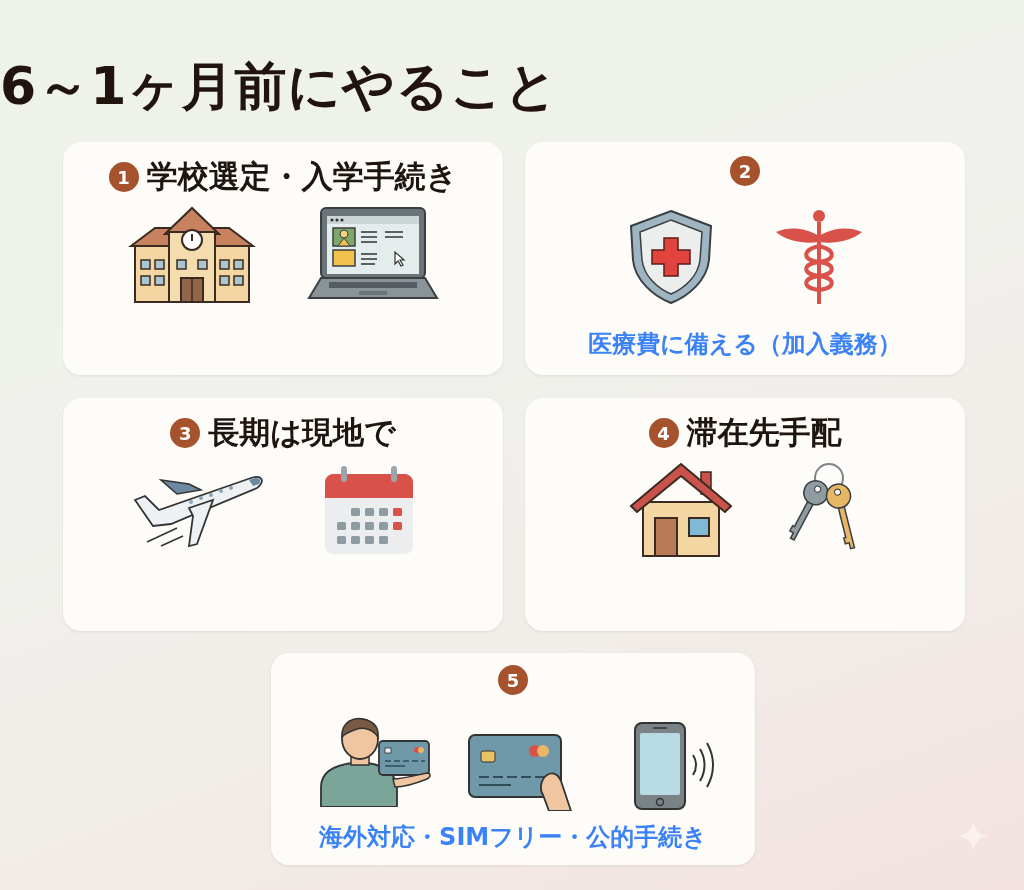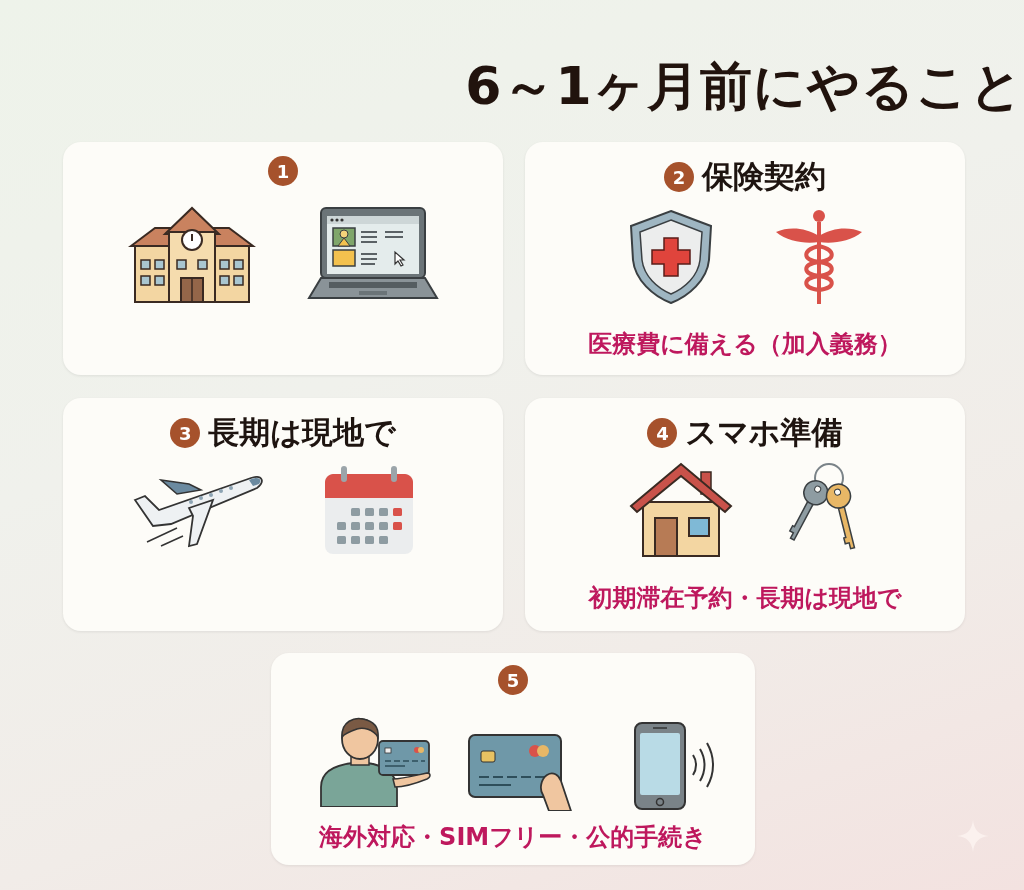--- a/index.html
+++ b/index.html
@@ -5,52 +5,53 @@
   * { box-sizing: border-box; margin: 0; padding: 0; }
   html, body { width: 1024px; height: 890px; overflow: hidden; }
   body {
     font-family: "DejaVu Sans", sans-serif;
     background: linear-gradient(160deg, #eef3ea 0%, #f0f1ec 40%, #f1ece8 70%, #f3e2e0 100%);
     position: relative;
     color: #1e1410;
   }
   .title {
     position: absolute; left: 0; top: 52px; width: 1024px;
-    text-align: right; font-size: 52px; font-weight: bold;
+    text-align: left; font-size: 52px; font-weight: bold;
     color: #21130d; letter-spacing: 1px;
   }
   .card {
     position: absolute; background: #fdfcf8; border-radius: 18px;
     box-shadow: 0 1px 3px rgba(0,0,0,0.08);
   }
   .card-head {
     position: absolute; left: 0; right: 0; text-align: center;
     font-size: 31px; font-weight: bold; color: #1e1410;
     display: flex; justify-content: center; align-items: center; gap: 8px;
   }
   .badge {
     display: inline-flex; width: 30px; height: 30px; border-radius: 50%;
     background: #a6522c; color: #fff; font-size: 18px; font-weight: bold;
     align-items: center; justify-content: center;
   }
   .card-sub {
     position: absolute; left: 0; right: 0; text-align: center;
-    font-size: 24px; font-weight: bold; color: #be185d;
+    font-size: 24px; font-weight: bold; color: #3b82f6;
   }
   .icon { position: absolute; }
   .sparkle { position: absolute; left: 955px; right: auto; top: 818px; width: 36px; height: 36px; }
 </style>
 </head>
 <body>
 
 <div class="title">6～1ヶ月前にやること</div>
 
 <div class="card" style="left:63px; top:142px; width:440px; height:233px;">
   <div class="card-head" style="top:14px;">
     <span class="badge">1</span>
+    <span>学校選定・入学手続き</span>
   </div>
   <svg class="icon" style="left:62px; top:62px;" width="134" height="100" viewBox="0 0 134 100">
     <polygon points="6,42 30,24 104,24 128,42" fill="#c9825f" stroke="#3a2a22" stroke-width="2"></polygon>
     <rect x="10" y="42" width="114" height="56" fill="#f3d6a2" stroke="#3a2a22" stroke-width="2"></rect>
     <polygon points="40,30 67,4 94,30" fill="#c9825f" stroke="#3a2a22" stroke-width="2"></polygon>
     <rect x="44" y="28" width="46" height="70" fill="#f5dcae" stroke="#3a2a22" stroke-width="2"></rect>
     <circle cx="67" cy="36" r="10" fill="#fff" stroke="#3a2a22" stroke-width="2"></circle>
     <line x1="67" y1="30" x2="67" y2="37" stroke="#3a2a22" stroke-width="2"></line>
     <g fill="#a9c6d0" stroke="#3a2a22" stroke-width="1.5">
       <rect x="16" y="56" width="9" height="9"></rect>
@@ -91,21 +92,20 @@
     <path d="M92 46 L92 58 L95 55 L98 60 L100 59 L97 54 L101 54 Z" fill="#fff" stroke="#333" stroke-width="1.2"></path>
     <path d="M6 92 L18 72 L122 72 L134 92 Z" fill="#8a9398" stroke="#3a3f42" stroke-width="2"></path>
     <rect x="26" y="76" width="88" height="6" fill="#555d61"></rect>
     <rect x="56" y="85" width="28" height="4" fill="#6b7478"></rect>
   </svg>
 </div>
 
 <div class="card" style="left:525px; top:142px; width:440px; height:233px;">
   <div class="card-head" style="top:14px;">
     <span class="badge">2</span>
-    <span>保険契約</span>
   </div>
   <svg class="icon" style="left:102px; top:66px;" width="88" height="98" viewBox="0 0 88 98">
     <path d="M44 3 L84 18 L82 52 C80 72 62 88 44 95 C26 88 8 72 6 52 L4 18 Z" fill="#9fb6c2" stroke="#3a3f42" stroke-width="2"></path>
     <path d="M44 12 L75 24 L73 52 C71 68 58 80 44 86 C30 80 17 68 15 52 L13 24 Z" fill="#eceded" stroke="#3a3f42" stroke-width="1.5"></path>
     <path d="M37 30 H51 V42 H63 V56 H51 V68 H37 V56 H25 V42 H37 Z" fill="#e0443c" stroke="#5a1c18" stroke-width="1.5"></path>
   </svg>
   <svg class="icon" style="left:247px; top:66px;" width="94" height="98" viewBox="0 0 94 98">
     <circle cx="47" cy="8" r="6" fill="#d9524a"></circle>
     <path d="M4 24 C18 18 34 20 47 28 C60 20 76 18 90 24 C78 34 60 36 47 34 C34 36 16 34 4 24 Z" fill="#d9524a"></path>
     <rect x="45" y="14" width="4" height="82" fill="#d9524a"></rect>
@@ -154,21 +154,21 @@
         <rect x="58" y="72" width="9" height="8" rx="1.5"></rect>
     </g>
     <rect x="72" y="44" width="9" height="8" rx="1.5" fill="#d9524a"></rect>
     <rect x="72" y="58" width="9" height="8" rx="1.5" fill="#d9524a"></rect>
   </svg>
 </div>
 
 <div class="card" style="left:525px; top:398px; width:440px; height:233px;">
   <div class="card-head" style="top:14px;">
     <span class="badge">4</span>
-    <span>スマホ準備</span>
+    <span>滞在先手配</span>
   </div>
   <svg class="icon" style="left:104px; top:64px;" width="104" height="96" viewBox="0 0 104 96">
     <rect x="72" y="10" width="10" height="22" fill="#c9524a" stroke="#3a2a22" stroke-width="1.5"></rect>
     <rect x="14" y="40" width="76" height="54" fill="#f3d6a2" stroke="#3a2a22" stroke-width="2"></rect>
     <polygon points="2,44 52,2 102,44 96,50 52,14 8,50" fill="#c9524a" stroke="#3a2a22" stroke-width="2"></polygon>
     <rect x="26" y="56" width="22" height="38" fill="#b77b55" stroke="#3a2a22" stroke-width="2"></rect>
     <rect x="60" y="56" width="20" height="18" fill="#7fb9d6" stroke="#3a2a22" stroke-width="2"></rect>
   </svg>
   <svg class="icon" style="left:256px; top:62px;" width="90" height="96" viewBox="0 0 90 96">
     <circle cx="48" cy="18" r="14" fill="none" stroke="#7a8388" stroke-width="2"></circle>
@@ -176,21 +176,20 @@
       <rect x="20" y="20" width="24" height="24" rx="12" fill="#8e9ca2" stroke="#3a3f42" stroke-width="1.5"></rect>
       <circle cx="32" cy="28" r="3" fill="#fdfcf8" stroke="#3a3f42"></circle>
       <path d="M29 44 H35 V84 H31 V78 H27 V72 H29 Z" fill="#8e9ca2" stroke="#3a3f42" stroke-width="1.5"></path>
     </g>
     <g transform="rotate(-14 58 38)">
       <rect x="46" y="24" width="24" height="24" rx="12" fill="#e8b766" stroke="#3a3f42" stroke-width="1.5"></rect>
       <circle cx="58" cy="32" r="3" fill="#fdfcf8" stroke="#3a3f42"></circle>
       <path d="M55 48 H61 V90 H57 V84 H53 V78 H55 Z" fill="#e8b766" stroke="#3a3f42" stroke-width="1.5"></path>
     </g>
   </svg>
-  <div class="card-sub" style="top:184px;">初期滞在予約・長期は現地で</div>
 </div>
 
 <div class="card" style="left:271px; top:653px; width:484px; height:212px;">
   <div class="card-head" style="top:12px;">
     <span class="badge">5</span>
   </div>
   <svg class="icon" style="left:46px; top:62px;" width="120" height="92" viewBox="0 0 120 92">
     <path d="M4 92 V72 C4 56 18 50 36 48 H50 C66 50 80 58 80 74 V92 Z" fill="#7aa598" stroke="#333" stroke-width="1.8"></path>
     <rect x="34" y="36" width="18" height="14" fill="#f0c6a0" stroke="#333" stroke-width="1.5"></rect>
     <ellipse cx="43" cy="24" rx="18" ry="20" fill="#f0c6a0" stroke="#333" stroke-width="1.8"></ellipse>

